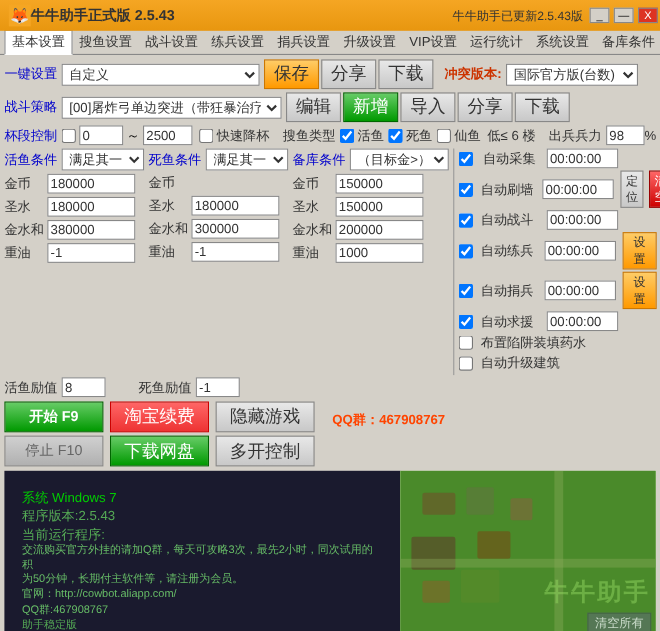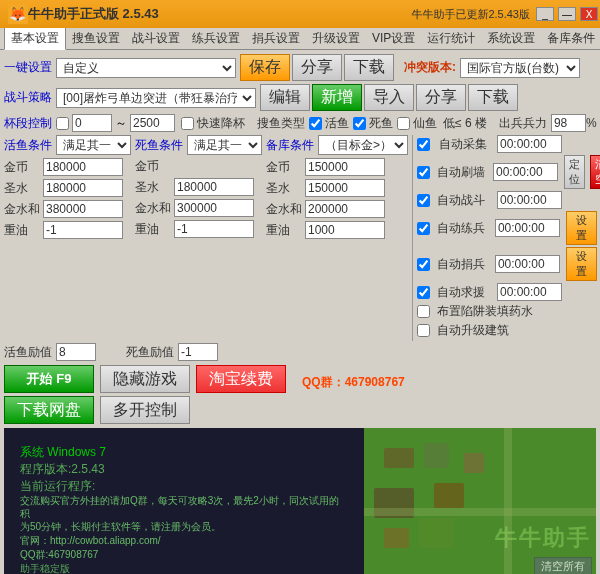--- a/index.html
+++ b/index.html
@@ -291,31 +291,32 @@
 
   <div class="row">
     <span class="label">活鱼励值</span>
     <input type="text" style="width: 40px;" value="8">
     <span class="label" style="margin-left:30px;">死鱼励值</span>
     <input type="text" style="width: 40px;" value="-1">
   </div>
 
   <div class="row" style="gap:6px; margin-top:4px;">
     <button class="btn btn-green" style="width:90px; height:28px; font-size:13px; font-weight:bold;">开始 F9</button>
+    <button class="btn btn-taobao" style="width:90px; height:28px;">淘宝续费</button>
     <button class="btn" style="width:90px; height:28px;">隐藏游戏</button>
-    <button class="btn btn-taobao" style="width:90px; height:28px;">淘宝续费</button>
 
     <div style="display:flex; align-items:center; margin-left:10px;">
       <span style="color:#ff4400; font-size:20px; font-weight:bold;">
         <span>QQ群：</span><span>467908767</span>
       </span>
     </div>
   </div>
 
   <div class="row" style="gap:6px; margin-top:2px;">
+    <button class="btn btn-gray" style="width:90px; height:28px; font-size:13px;">停止 F10</button>
     <button class="btn btn-green" style="width:90px; height:28px;">下载网盘</button>
     <button class="btn" style="width:90px; height:28px;">多开控制</button>
   </div>
 
   <div class="bottom-area">
 
     <div class="bottom-left">
       <div style="color:#00aa00; font-size:11px;">
         <div style="color:#00cc00;">系统 Windows 7</div>
         <div style="color:#55aa55;">程序版本:2.5.43</div>

